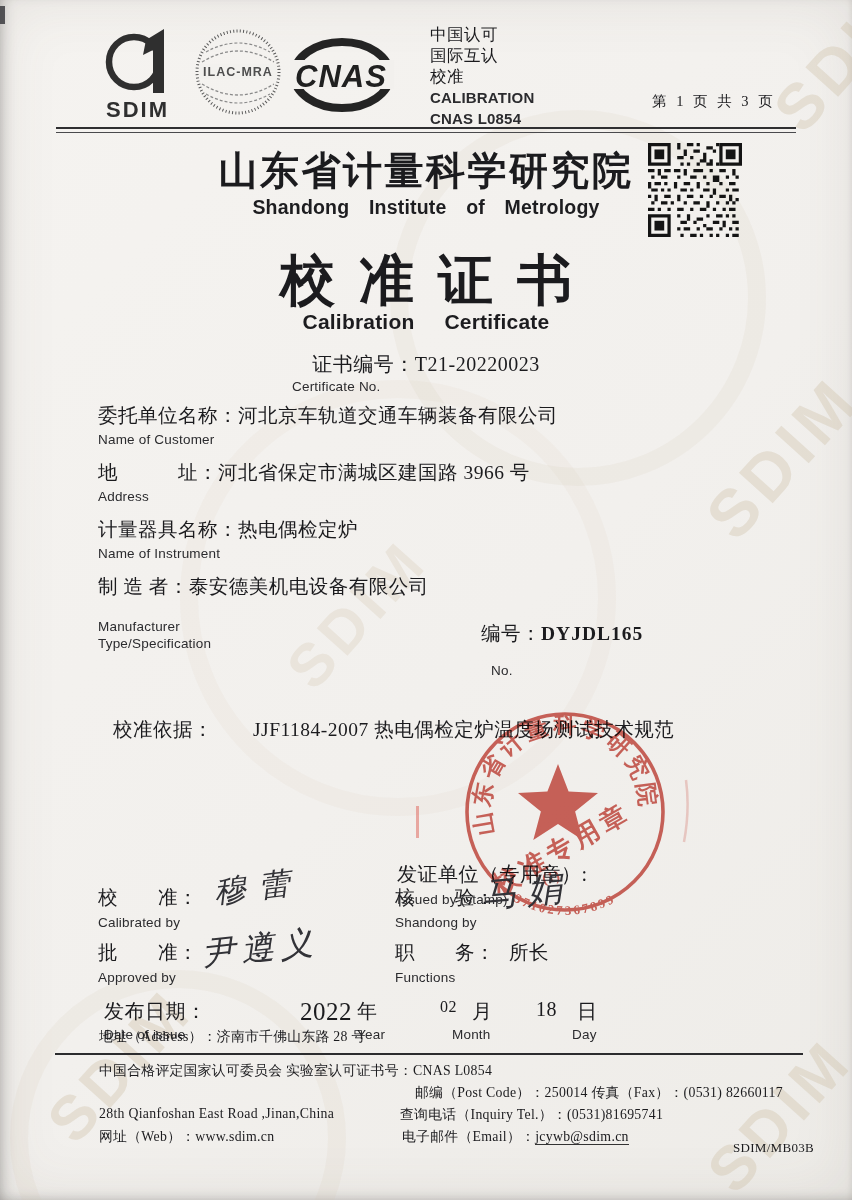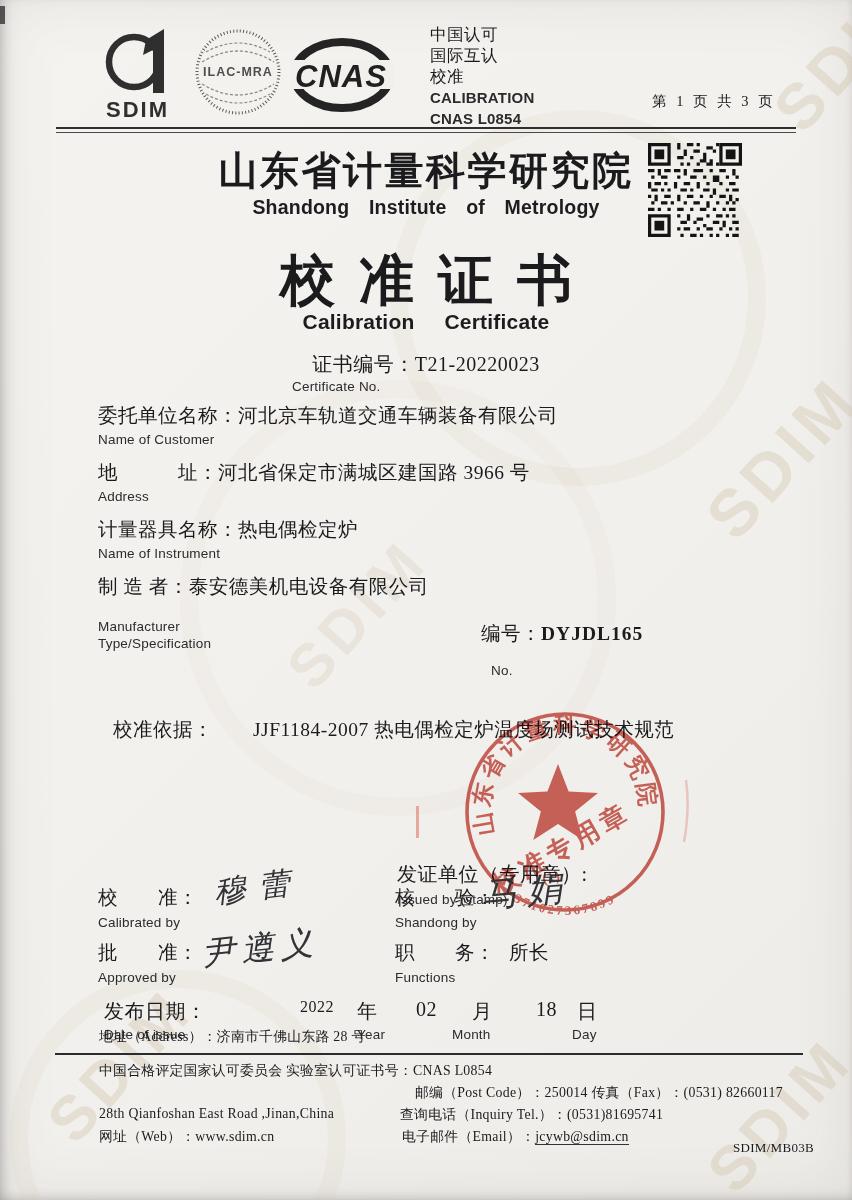--- a/index.html
+++ b/index.html
@@ -172,23 +172,23 @@
   </div>
   <div class="abs sig" style="left:202px;top:926px;font-size:33px;letter-spacing:6px;transform:rotate(-6deg);">尹遵义</div>
 
   <div class="abs" style="left:395px;top:939px;">
     <div class="cn"><span>职　　务：</span><span style="margin-left:14px;">所长</span></div>
     <div class="en" style="margin-top:4px;">Functions</div>
   </div>
 
   <div class="abs cn" style="left:104px;top:998px;font-size:20px;">发布日期：</div>
   <div class="abs en" style="left:104px;top:1027px;">Date of issue</div>
-  <div class="abs cn serifnum" style="left:300px;top:998px;font-size:16px;">2022</div>
+  <div class="abs cn serifnum" style="left:300px;top:998px;font-size:25px;">2022</div>
   <div class="abs cn" style="left:357px;top:998px;font-size:20px;">年</div>
-  <div class="abs cn serifnum" style="left:416px;top:998px;font-size:20px;">02</div>
+  <div class="abs cn serifnum" style="left:440px;top:998px;font-size:16px;">02</div>
   <div class="abs cn" style="left:472px;top:998px;font-size:20px;">月</div>
   <div class="abs cn serifnum" style="left:536px;top:998px;font-size:20px;">18</div>
   <div class="abs cn" style="left:577px;top:998px;font-size:20px;">日</div>
   <div class="abs en" style="left:357px;top:1027px;">Year</div>
   <div class="abs en" style="left:452px;top:1027px;">Month</div>
   <div class="abs en" style="left:572px;top:1027px;">Day</div>
 
   <div class="abs rule1" style="left:55px;top:1053px;width:748px;"></div>
 
   <div class="abs ftr" style="left:99px;top:1062px;">中国合格评定国家认可委员会  实验室认可证书号：CNAS L0854</div>

